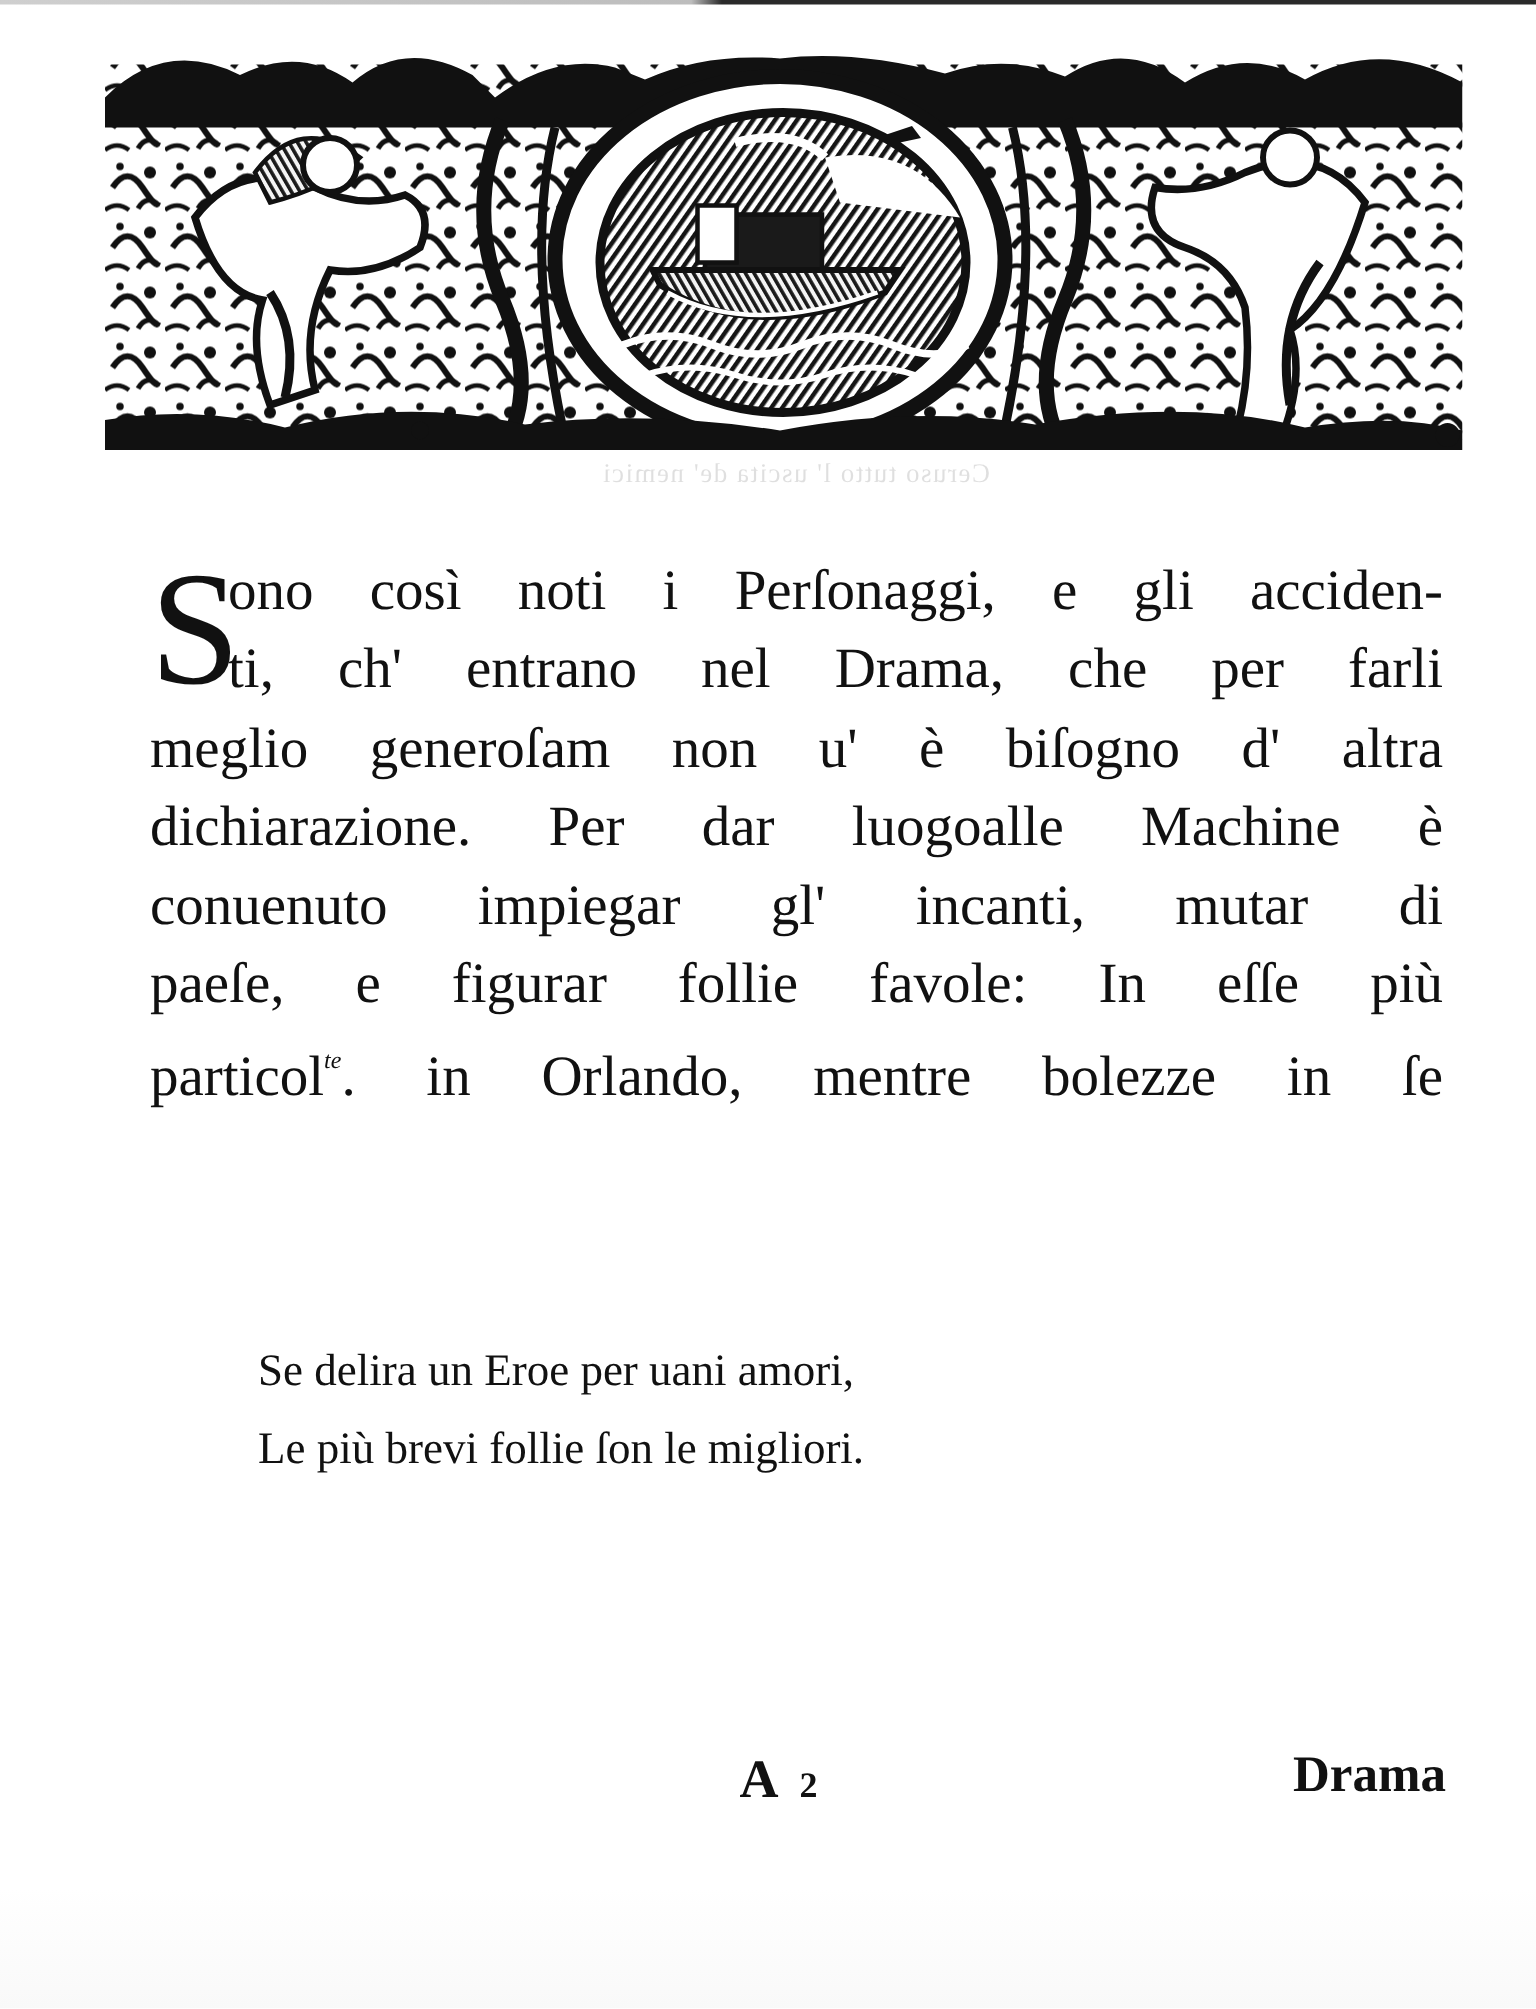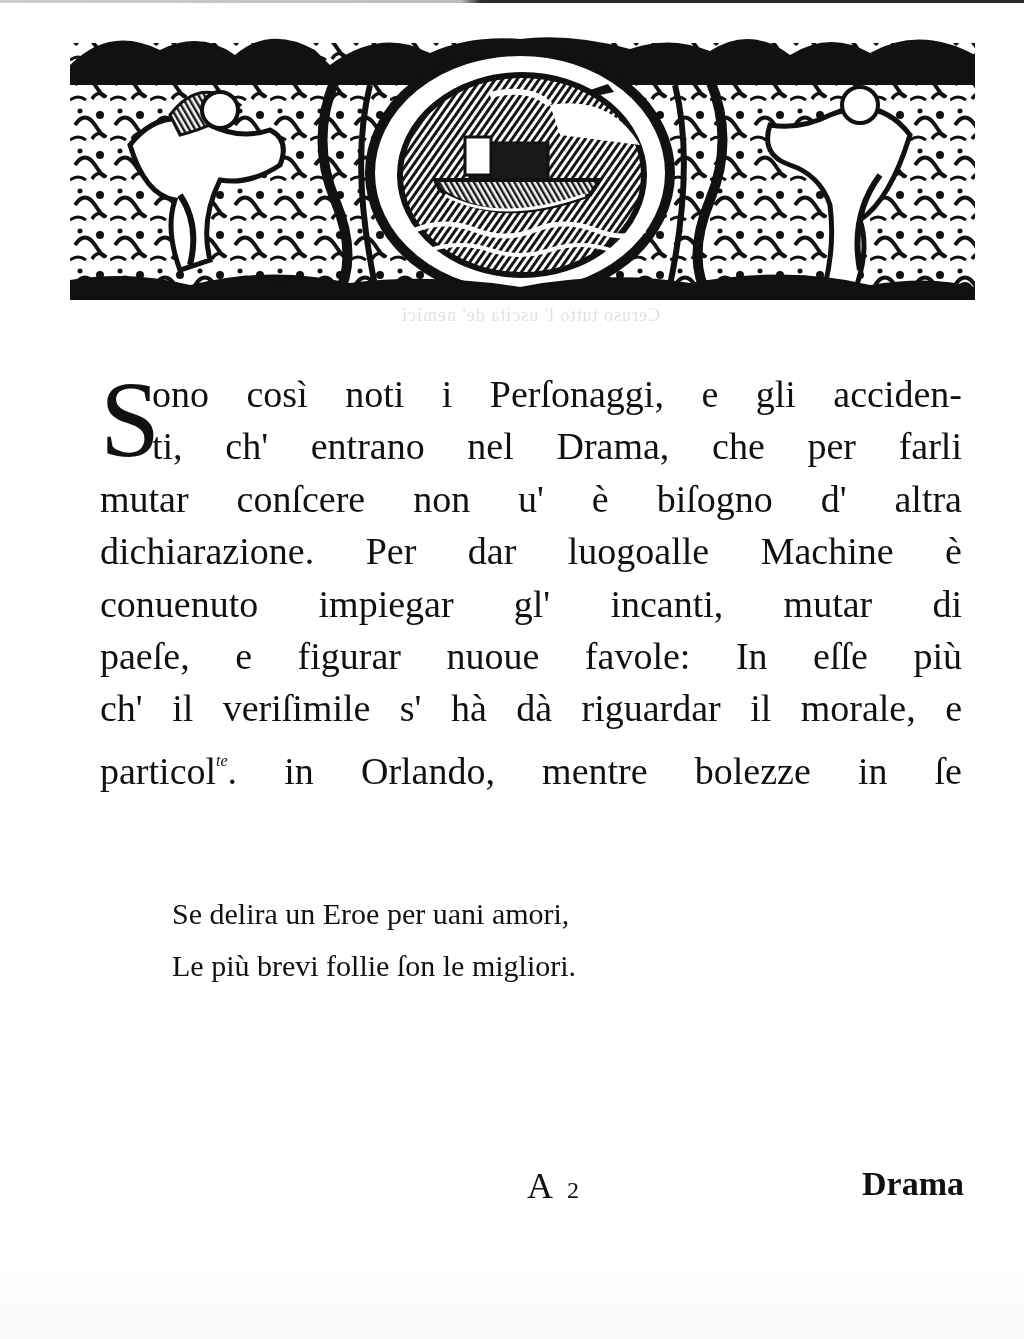--- a/index.html
+++ b/index.html
@@ -71,23 +71,23 @@
     left: 172px; top: 888px;
     font-size: 30px;
     line-height: 52px;
   }
   .verse-line {
     display: block;
     white-space: nowrap;
   }
   .signature-mark {
     position: absolute;
-    left: 527px; top: 1165px;
+    left: 493px; top: 1165px;
     font-size: 36px;
-    font-weight: normal;
+    font-weight: bold;
   }
   .signature-mark .sig-num {
     font-size: 24px;
     margin-left: 14px;
   }
   .catchword {
     position: absolute;
     left: 862px; top: 1165px;
     font-size: 34px;
     font-weight: bold;
@@ -172,25 +172,24 @@
   </svg>
 </div>
 
 <div class="show-through">Ceruso tutto l' uscita de' nemici</div>
 
 <div class="drop-cap">S</div>
 
 <div class="body-text">
   <span class="prose-line" style="padding-left:52px">ono così noti i Perſonaggi, e gli acciden-</span>
   <span class="prose-line" style="padding-left:52px">ti, ch' entrano nel Drama, che per farli</span>
-  <span class="prose-line">mutar conſcere non u' è biſogno d' altra</span>
+  <span class="prose-line">meglio generoſam non u' è biſogno d' altra</span>
   <span class="prose-line">dichiarazione. Per dar luogoalle Machine è</span>
   <span class="prose-line">conuenuto impiegar gl' incanti, mutar di</span>
-  <span class="prose-line">paeſe, e figurar nuoue favole: In eſſe più</span>
-  <span class="prose-line">ch' il veriſimile s' hà dà riguardar il morale, e</span>
+  <span class="prose-line">paeſe, e figurar follie favole: In eſſe più</span>
   <span class="prose-line"><span>particol</span><span class="sup-abbr">te</span><span>. in Orlando, mentre bolezze in ſe</span></span>
 </div>
 
 <div class="verse">
   <span class="verse-line">Se delira un Eroe per uani amori,</span>
   <span class="verse-line">Le più brevi follie ſon le migliori.</span>
 </div>
 
 <div class="signature-mark">
   <span>A</span><span class="sig-num">2</span>

